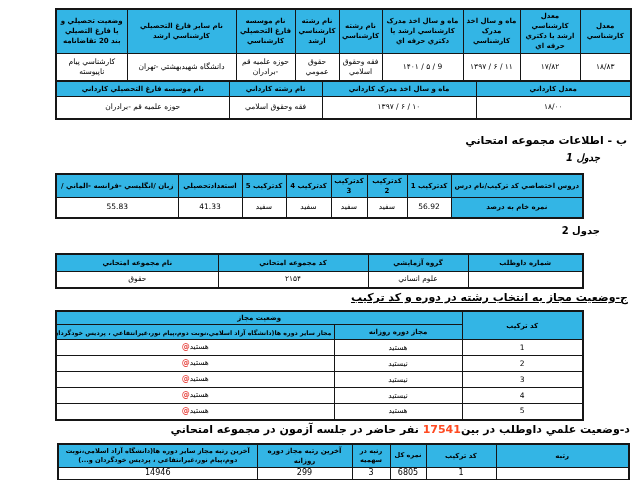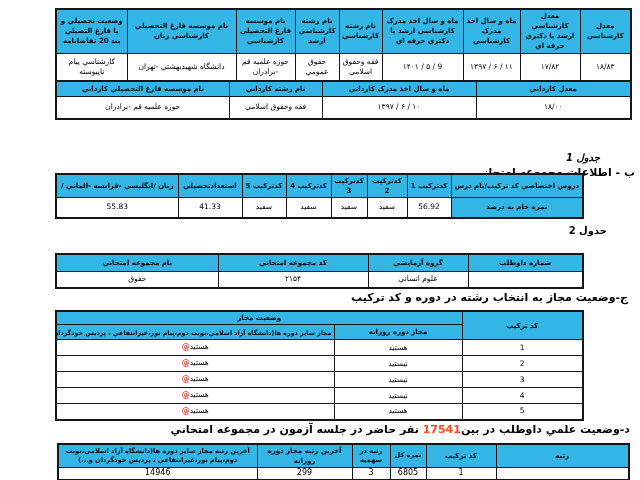--- a/index.html
+++ b/index.html
@@ -14,28 +14,28 @@
   .tbl-label{position:absolute;font-size:10px;font-weight:600;white-space:nowrap;}
   .at{color:var(--at-red,#e8504b);font-weight:bold;font-size:8px;}
   .count-red{color:var(--count-red,#ff4a22);}
   .nowrap{white-space:nowrap;font-size:6.3px;}
   .small-h{font-size:6.6px;}
   
   #tableA{left:55px;top:8px;width:575px;}
   #tableA tr.h{height:42px;} #tableA tr.v{height:28px;}
   #tableB{left:55px;top:80px;width:575px;}
   #tableB tr.h{height:15px;} #tableB tr.v{height:23px;}
-  #heading-b{top:134px;right:5px;margin-top:32px;}
+  #heading-b{top:134px;right:13px;}
   #label-t1{top:152px;right:40px;font-style:italic;}
   #table1{left:55px;top:173px;width:527px;}
   #table1 tr.h{height:19px;} #table1 tr.v{height:20px;}
-  #label-t2{top:225px;right:33px;}
+  #label-t2{top:225px;right:40px;}
   #table2{left:55px;top:253px;width:527px;}
   #table2 tr.h{height:17px;} #table2 tr.v{height:17px;}
-  #heading-c{top:291px;right:12px;}
+  #heading-c{top:291px;right:12px;text-decoration:underline;}
   #tableC{left:55px;top:310px;width:527px;}
   #tableC tr.h1{height:11px;} #tableC tr.h2{height:15px;} #tableC tr.r{height:16px;}
   #heading-d{top:423px;right:10px;}
   #tableD{left:57px;top:443px;width:571px;}
   #tableD tr.h{height:23px;} #tableD tr.v{height:12px;}
   #tableD td{font-size:8px;line-height:1.1;}
 </style>
 </head>
 <body>
 
@@ -55,21 +55,21 @@
     </colgroup>
     <tbody>
         <tr class="h">
       <th>معدل کارشناسي</th>
       <th>معدل کارشناسي ارشد يا دکتري حرفه اي</th>
       <th>ماه و سال اخذ مدرک کارشناسي</th>
       <th>ماه و سال اخذ مدرک کارشناسي ارشد يا دکتري حرفه اي</th>
       <th>نام رشته کارشناسي</th>
       <th>نام رشته کارشناسي ارشد</th>
       <th>نام موسسه فارغ التحصيلي کارشناسي</th>
-      <th>نام موسسه فارغ التحصيلي کارشناسي زبان</th>
+      <th>نام ساير فارغ التحصيلي کارشناسي ارشد</th>
       <th>وضعيت تحصيلي و يا فارغ التصيلي بند 20 تقاضانامه</th>
     </tr>
     <tr class="v">
       <td>۱۸/۸۳</td>
       <td>۱۷/۸۲</td>
       <td>۱۱ / ۶ / ۱۳۹۷</td>
       <td>9 / ۵ / ۱۴۰۱</td>
       <td>فقه وحقوق اسلامي</td>
       <td>حقوق عمومي</td>
       <td>حوزه علميه قم -برادران</td>

